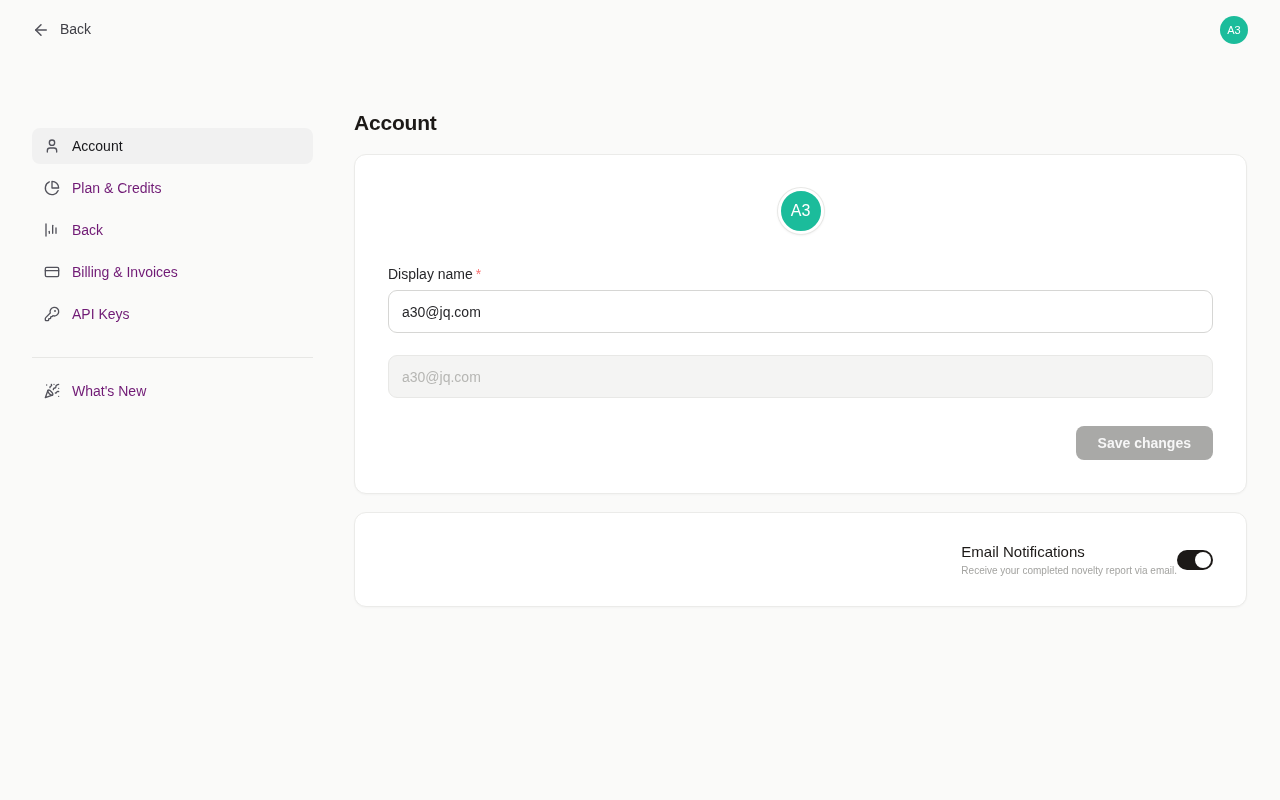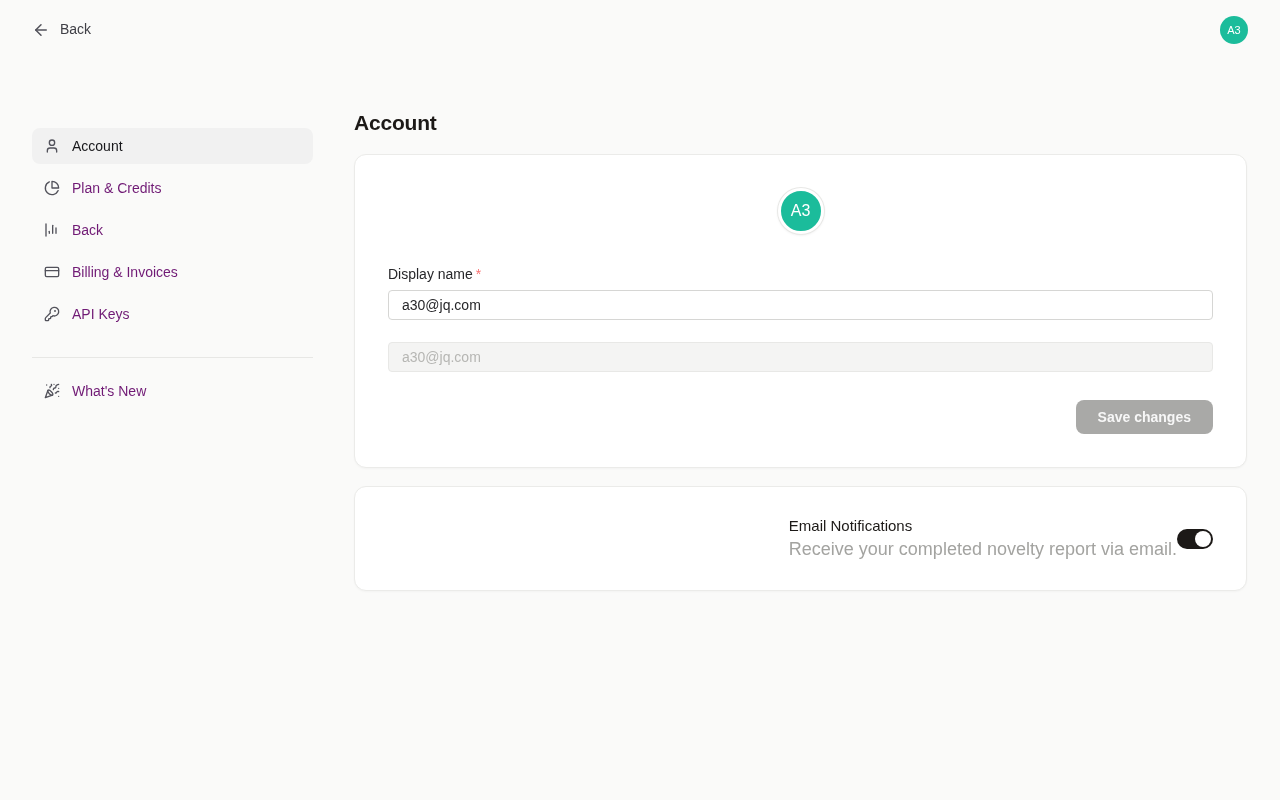--- a/index.html
+++ b/index.html
@@ -112,23 +112,23 @@
   .field-label {
     font-size: 14px;
     font-weight: 500;
     color: #27272a;
     margin-bottom: 8px;
     display: block;
   }
   .req { color: #f87171; margin-left: 3px; }
   .text-input {
     width: 100%;
-    height: 30px;
+    height: 43px;
     border: 1px solid #d6d6d4;
-    border-radius: 4px;
+    border-radius: 9px;
     padding: 0 13px;
     font-size: 14px;
     font-family: "Liberation Sans", sans-serif;
     color: #27272a;
     background: #ffffff;
     outline: none;
   }
   .text-input:disabled {
     background: #f4f4f3;
     border-color: #e8e8e6;
@@ -155,21 +155,21 @@
     display: flex;
     align-items: center;
     justify-content: flex-end;
   }
   .notif-title {
     font-size: 15px;
     font-weight: 500;
     color: #1c1917;
   }
   .notif-desc {
-    font-size: 18px;
+    font-size: 10px;
     color: #a3a3a0;
     margin-top: 5px;
   }
   .toggle {
     width: 36px; height: 20px;
     border-radius: 10px;
     background: #d4d4d4;
     position: relative;
     cursor: pointer;
     flex: none;

